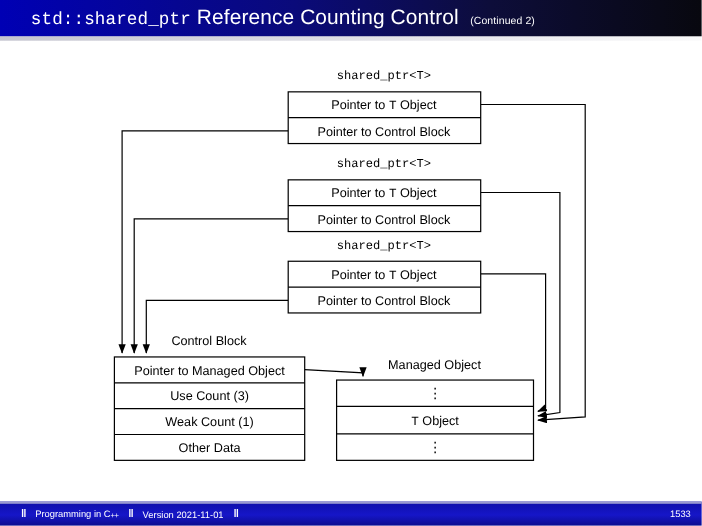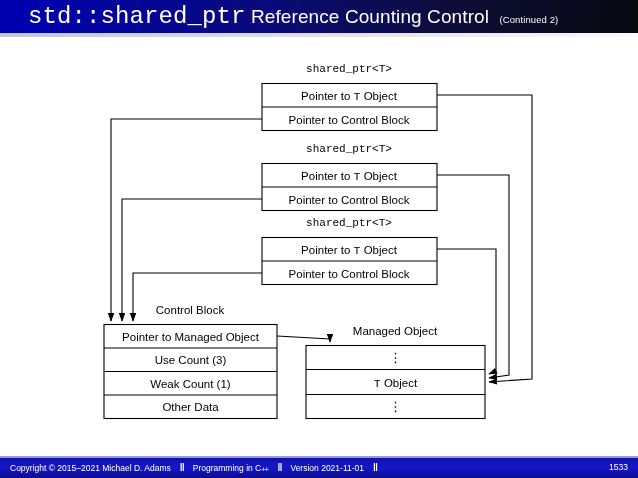--- a/index.html
+++ b/index.html
@@ -17,21 +17,21 @@
     display:flex;align-items:center;
   }
   #titlebar-shadow{
     position:absolute;left:0;top:33px;width:638px;height:4px;
     background:linear-gradient(to right,rgba(150,150,170,.55),rgba(220,220,225,.15));
   }
   #title-text{
     margin-left:28px;color:#ffffff;white-space:nowrap;
     font-size:19px;font-weight:400;letter-spacing:.1px;
   }
-  #title-mono{font-family:"Liberation Mono",monospace;font-size:24px;}
+  #title-mono{font-family:"Liberation Mono",monospace;font-size:16px;}
   #title-sub{font-size:9.5px;margin-left:5px;}
   
   #footer{
     position:absolute;left:0;bottom:0;width:638px;height:22px;
     background:linear-gradient(to bottom,#0f0fa8,#1616c8 55%,#0c0c8e);
     color:#ffffff;font-size:8.5px;
   }
   #footer-line{
     position:absolute;left:0;top:0;width:638px;height:1.5px;background:#9a9ad0;
   }
@@ -130,21 +130,20 @@
     <text class="dots" x="395.5" y="325">⋮</text>
     <text class="lbl" x="395.5" y="349.5"><tspan class="lbl-mono">T</tspan><tspan> Object</tspan></text>
     <text class="dots" x="395.5" y="374">⋮</text>
   </g>
 </svg>
 </div>
 
 <div id="footer">
   <div id="footer-line"></div>
   <div id="footer-left">
-    <span>Copyright © 2015–2021 Michael D. Adams</span>
     <span class="sep">‖</span>
     <span><span>Programming in C</span><span class="supsym">++</span></span>
     <span class="sep">‖</span>
     <span>Version 2021-11-01</span>
     <span class="sep">‖</span>
   </div>
   <div id="footer-right">1533</div>
 </div>
 
 </body></html>

